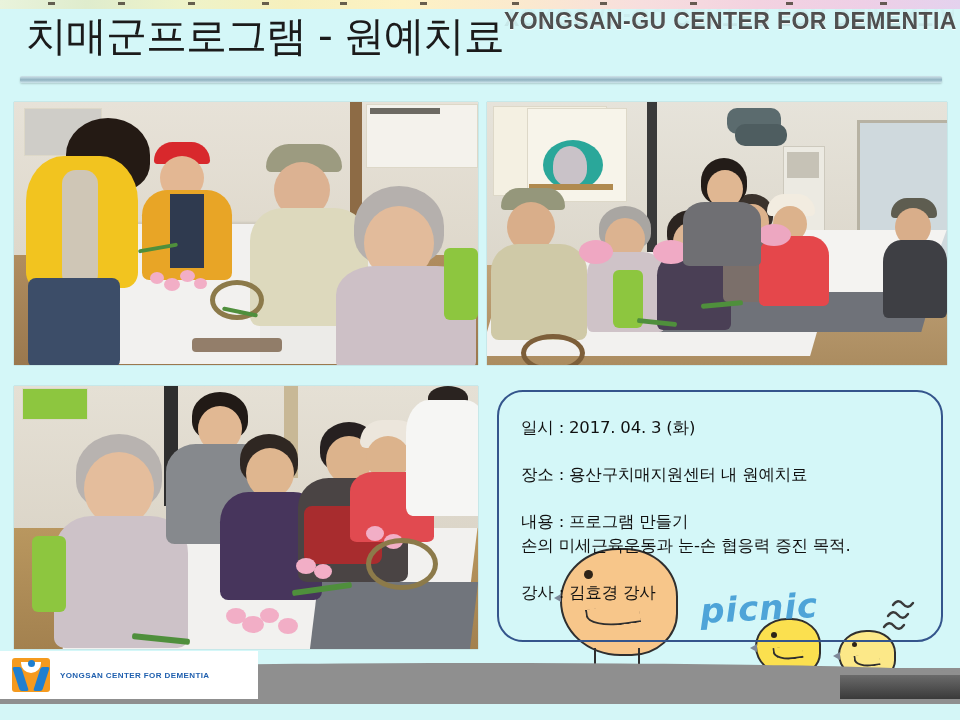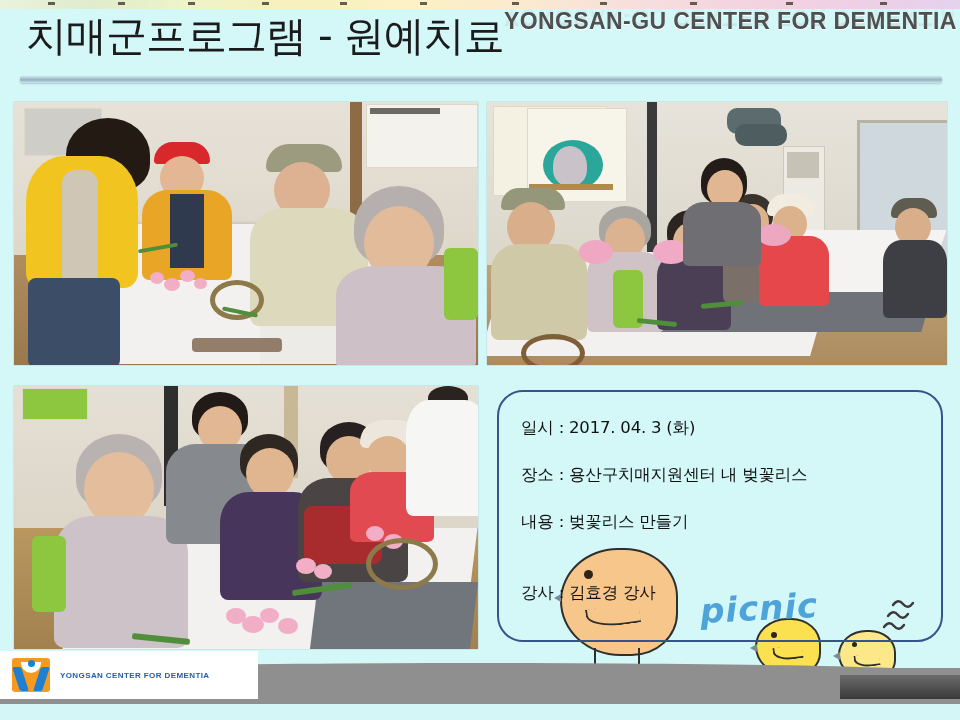--- a/index.html
+++ b/index.html
@@ -513,22 +513,23 @@
   <svg id="chirp" viewBox="0 0 46 42">
     <path d="M6 34 q5 -7 10 -1 q5 6 10 -1" stroke="#3a3a3a" stroke-width="2.4" fill="none" stroke-linecap="round"></path>
     <path d="M10 23 q5 -7 10 -1 q5 6 10 -1" stroke="#3a3a3a" stroke-width="2.4" fill="none" stroke-linecap="round"></path>
     <path d="M15 12 q5 -7 10 -1 q5 6 10 -1" stroke="#3a3a3a" stroke-width="2.4" fill="none" stroke-linecap="round"></path>
   </svg>
 
   <div id="picnic-word">picnic</div>
 
   <div id="info-panel">
     <div class="info-line" id="info-date">일시 : 2017. 04. 3 (화)</div>
-    <div class="info-line" id="info-place">장소 : 용산구치매지원센터 내 벚꽃리스</div>
-    <div class="info-line" id="info-content">내용 : 벚꽃리스 만들기</div>
+    <div class="info-line" id="info-place">장소 : 용산구치매지원센터 내 원예치료</div>
+    <div class="info-line" id="info-content">내용 : 프로그램 만들기</div>
+    <div class="info-line" id="info-content2">손의 미세근육운동과 눈-손 협응력 증진 목적.</div>
     <div class="info-line" id="info-teacher">강사 : 김효경 강사</div>
   </div>
 
   <div id="ground"></div>
   <div id="footer-tab"></div>
 
   <div id="logo-plate">
     <div id="logo-mark">
       <span class="arm-l"></span>
       <span class="arm-r"></span>

